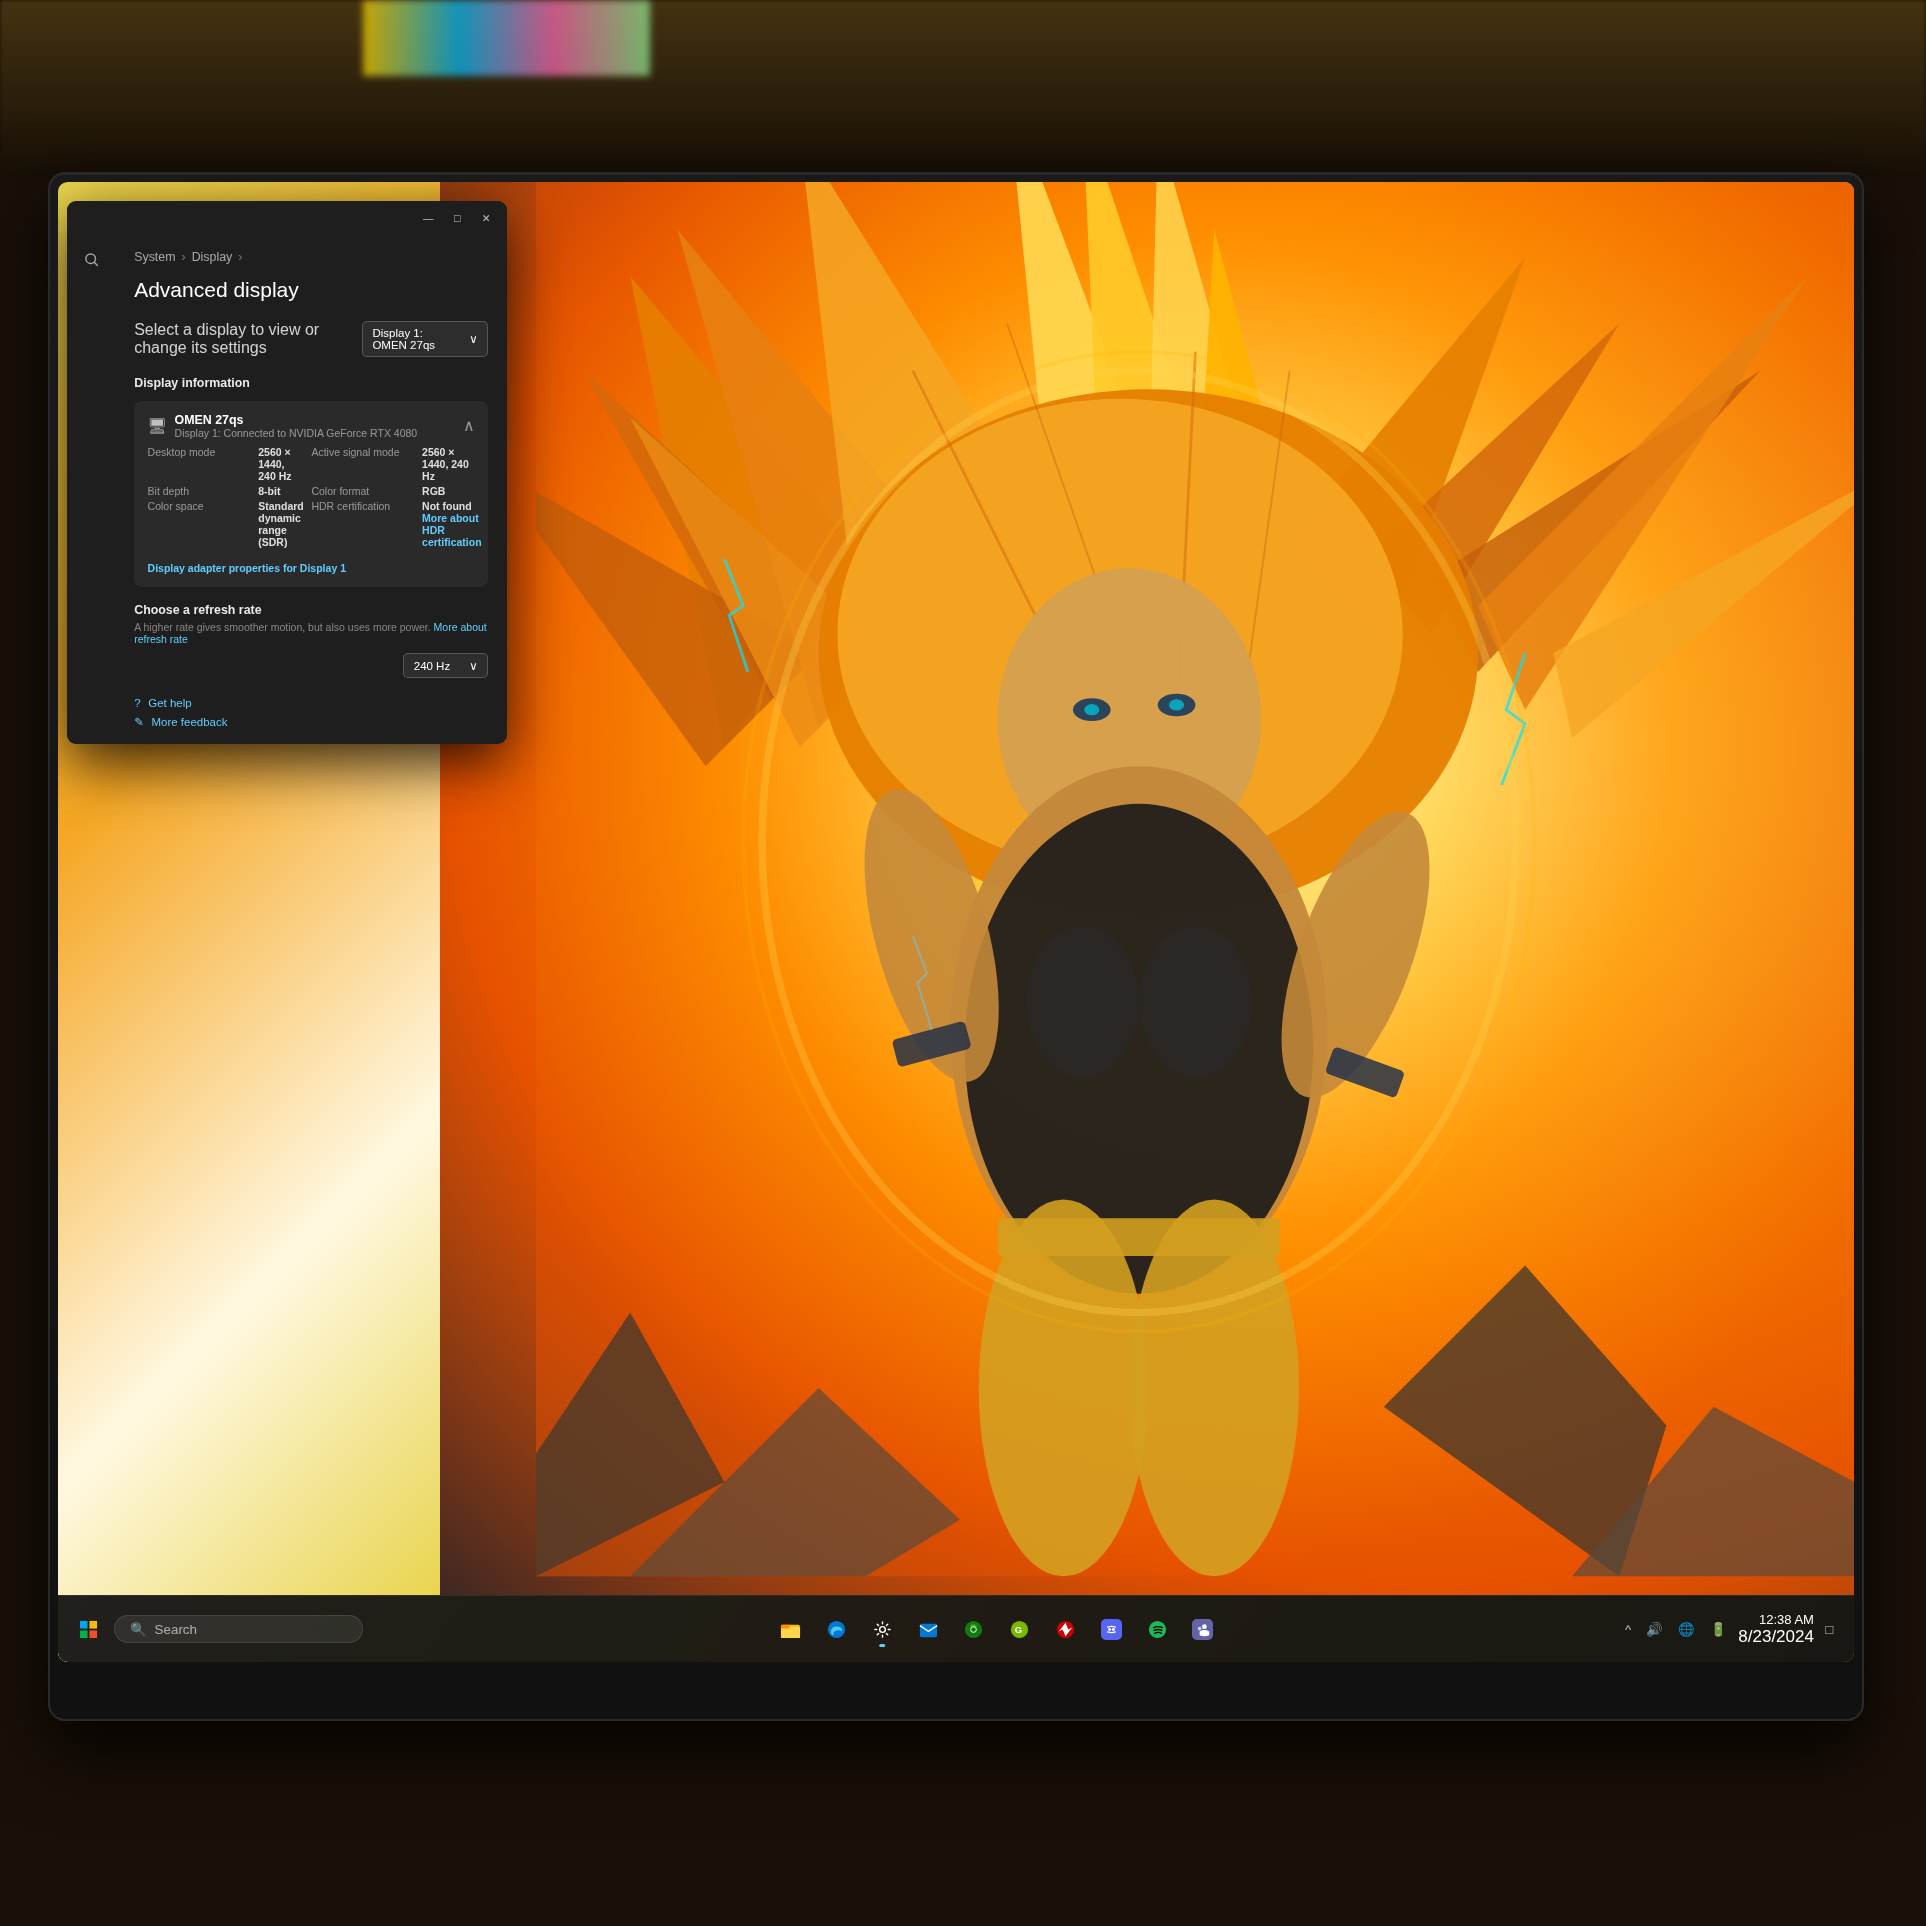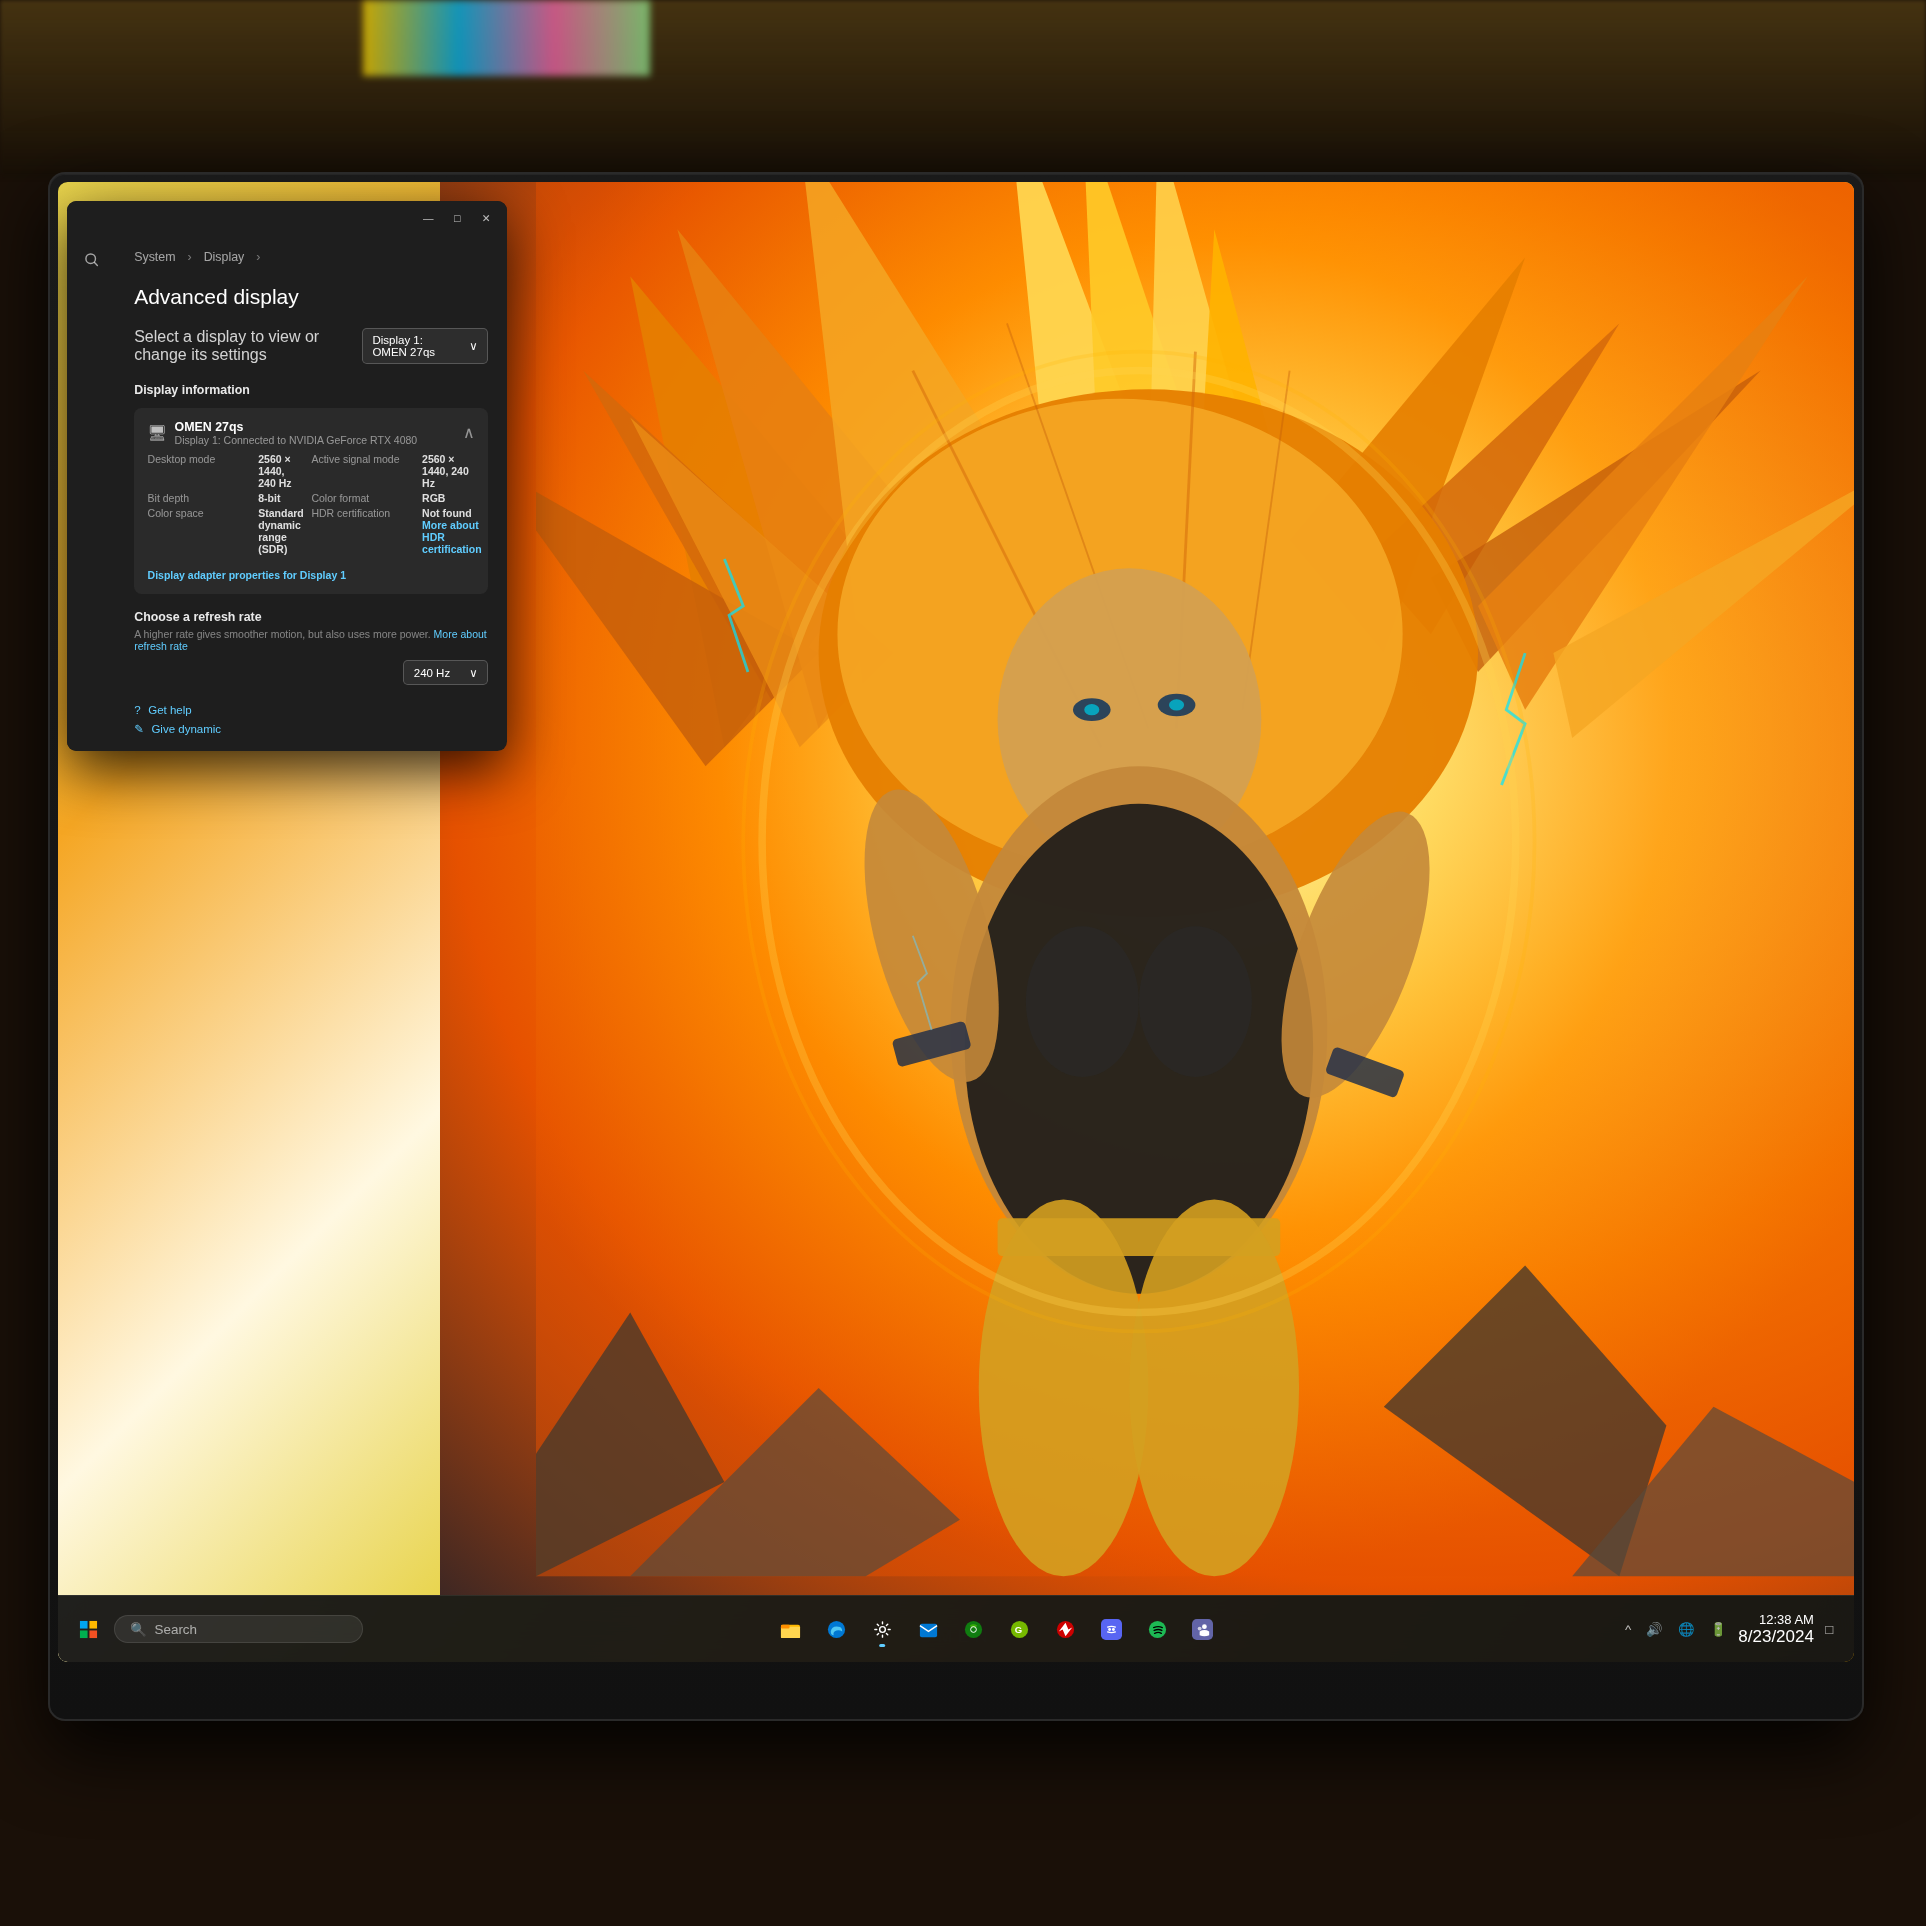--- a/index.html
+++ b/index.html
@@ -243,24 +243,24 @@
 
     .window-content {
       margin-left: 48px;
       padding: 15.3px 19px;
       min-height: 497px;
     }
 
     .breadcrumb {
       font-size: 12.4px;
       color: rgba(255,255,255,0.6);
-      margin-bottom: 21px;
-      display: flex;
-      align-items: center;
-      gap: 12px;
+      margin-bottom: 14px;
+      display: flex;
+      align-items: center;
+      gap: 6px;
     }
     .breadcrumb-item { color: rgba(255,255,255,0.6); }
     .breadcrumb-sep { color: rgba(255,255,255,0.4); }
 
     .page-title {
       font-size: 21px;
       font-weight: 400;
       color: white;
       margin-bottom: 19px;
     }
@@ -641,21 +641,21 @@
             </div>
           </div>
 
           <div class="help-links">
             <div class="help-link">
               <span>?</span>
               <span>Get help</span>
             </div>
             <div class="help-link">
               <span>✎</span>
-              <span>Give dynamic</span>
+              <span>More feedback</span>
             </div>
           </div>
         </div>
       </div>
 
       <div class="taskbar">
 
         <div class="taskbar-start">
           <svg width="19" height="19" viewBox="0 0 20 20" fill="white" xmlns="http://www.w3.org/2000/svg">
             <rect x="1" y="1" width="8" height="8" fill="#00a4ef"></rect>

